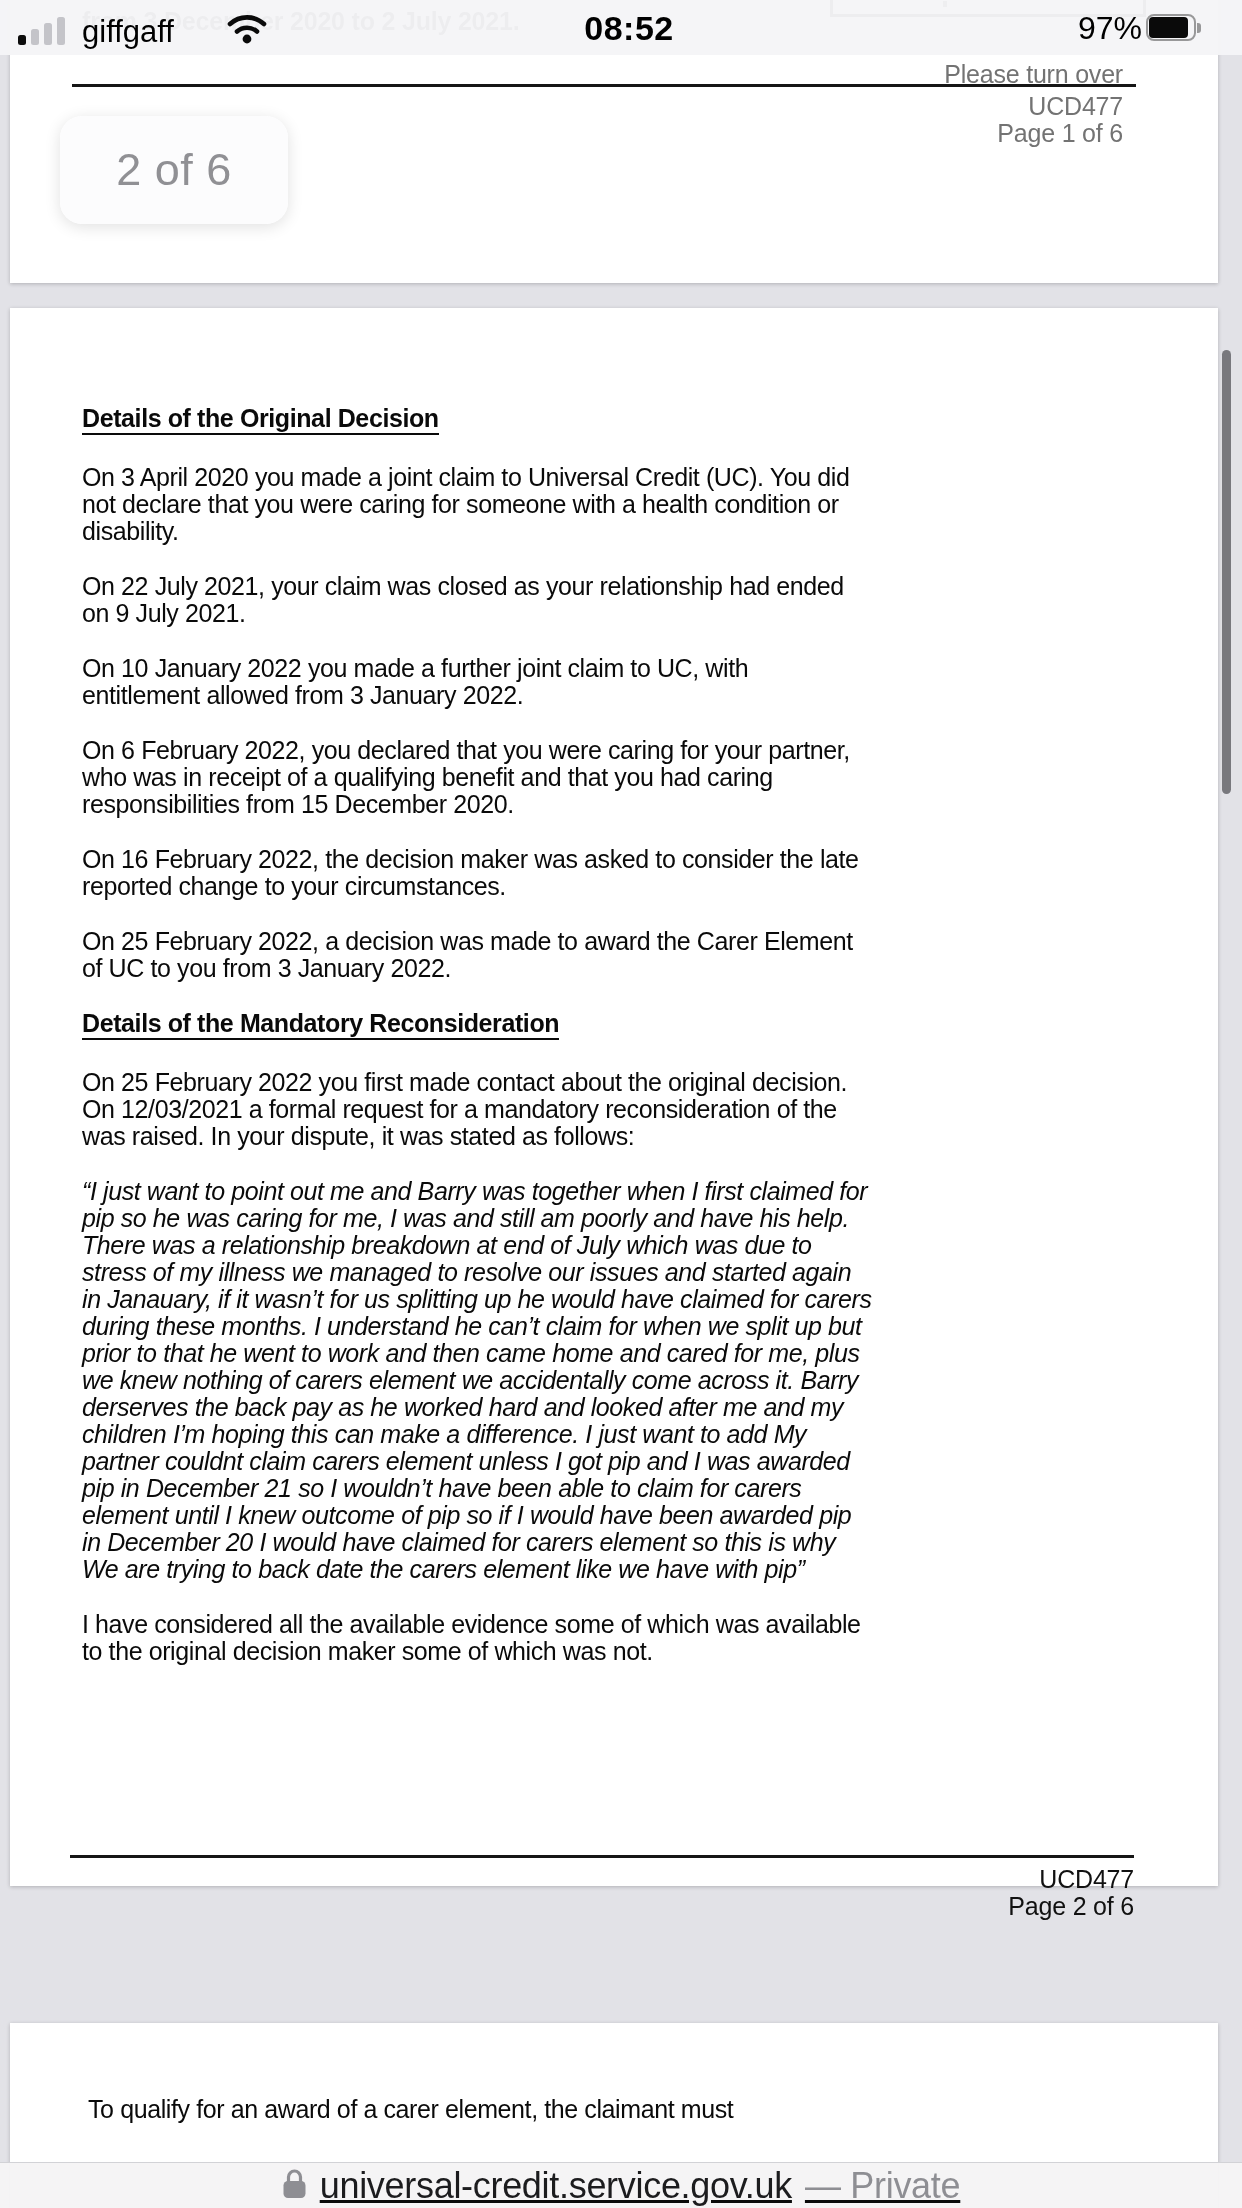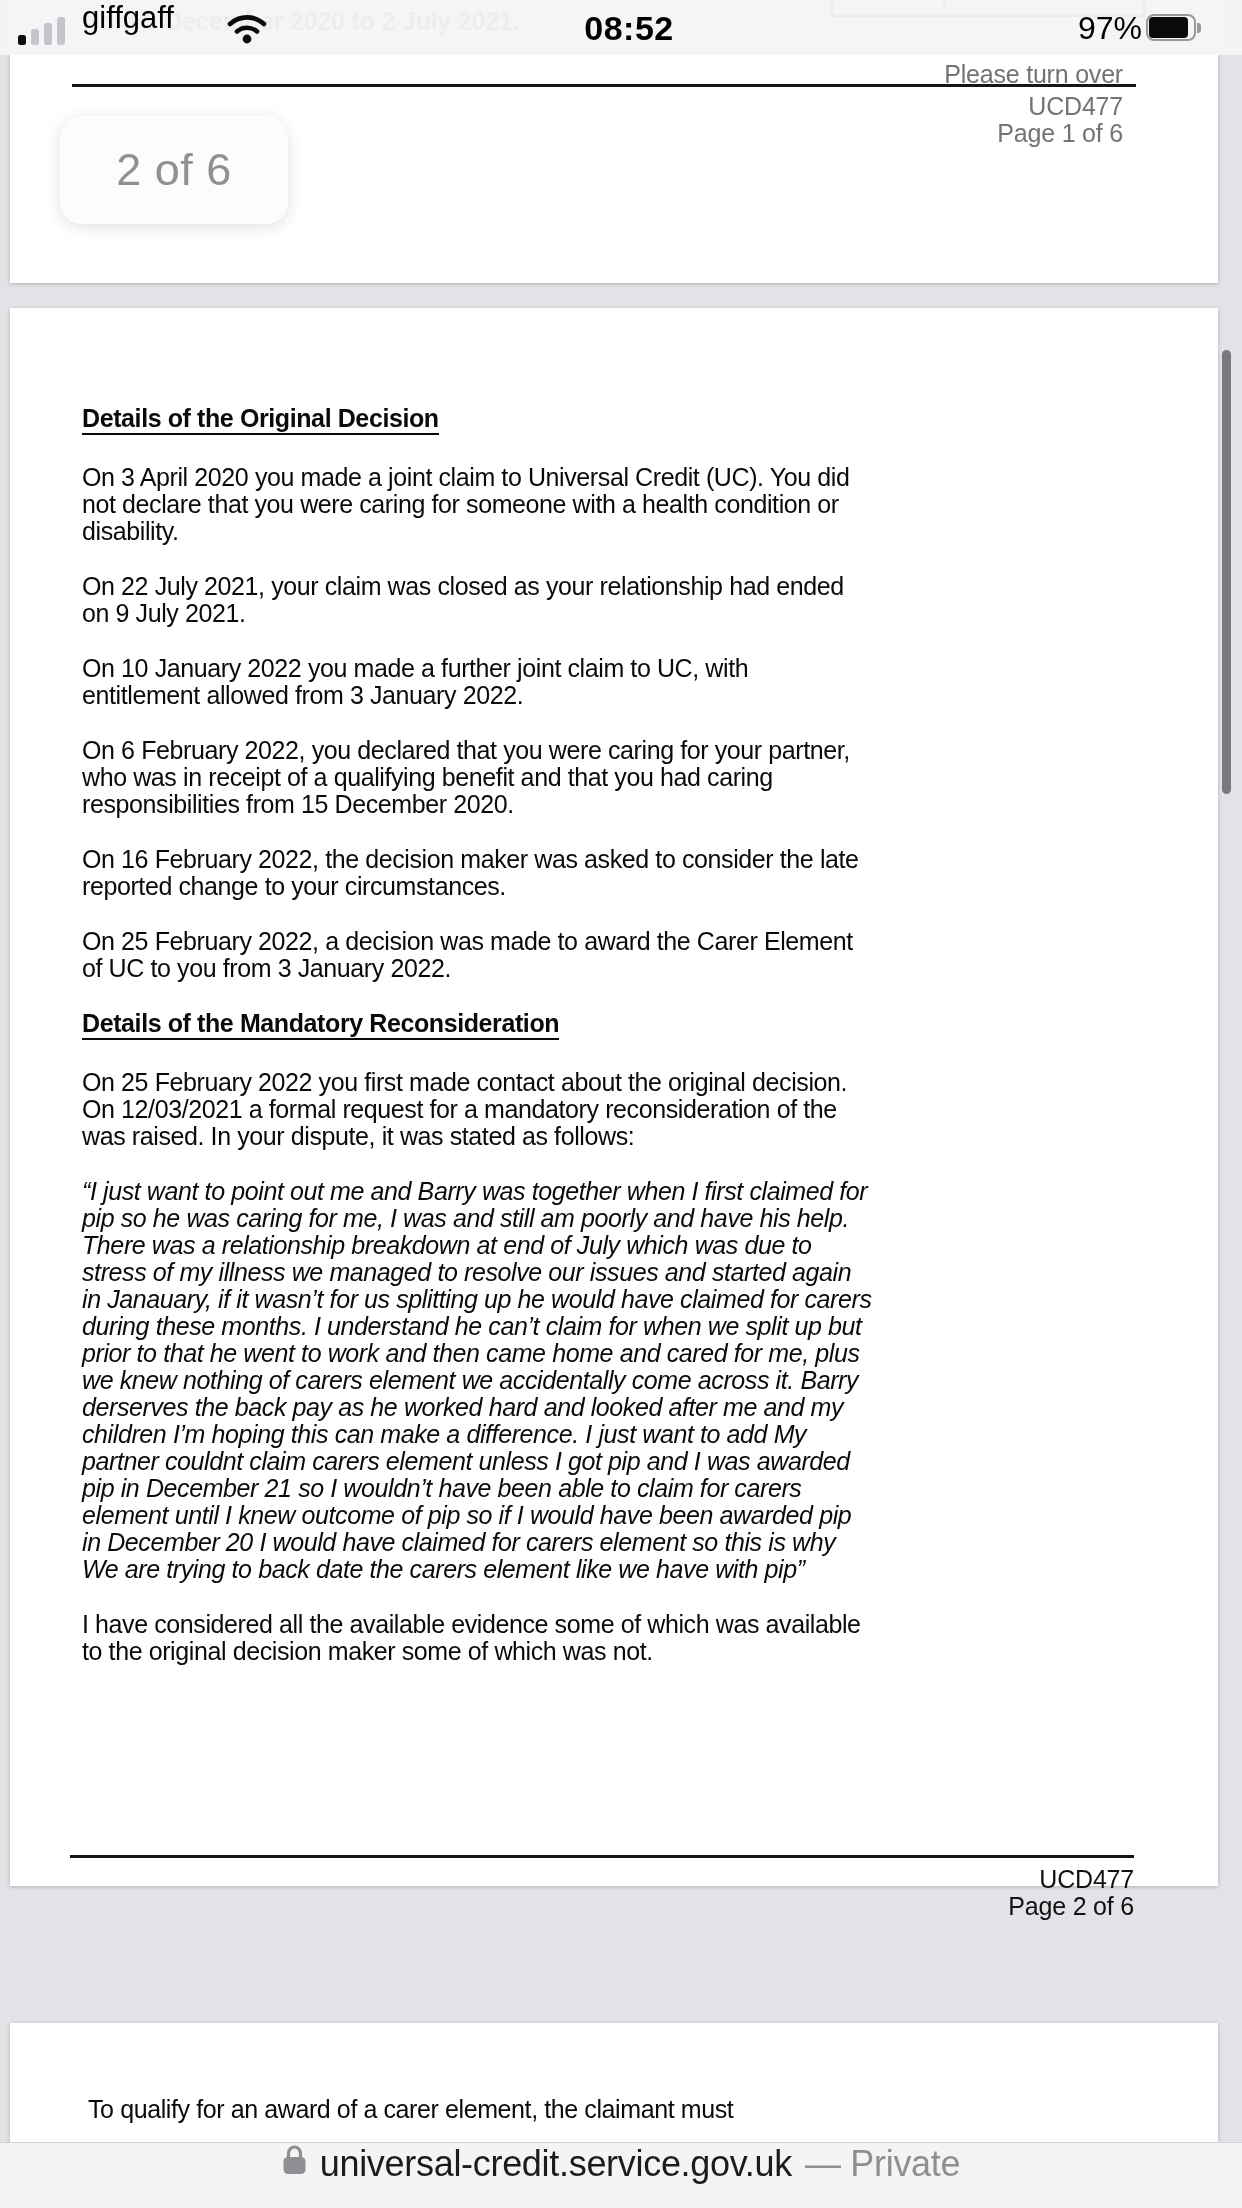--- a/index.html
+++ b/index.html
@@ -20,21 +20,21 @@
 
   
   .status-bar {
     position:absolute; top:0; left:0; width:1242px; height:55px;
     background:rgba(245,245,247,0.97); z-index:30;
     display:flex; align-items:center;
   }
   .sig-group { position:absolute; left:18px; bottom:10px; display:flex; align-items:flex-end; gap:5px; }
   .sig-bar { width:8px; border-radius:2.5px; background:#c4c4c9; }
   .sig-bar.filled { background:#0c0c0c; }
-  .carrier { position:absolute; left:82px; top:0; font-size:31px; color:#000; }
+  .carrier { position:absolute; left:82px; top:14px; font-size:31px; color:#000; }
   .wifi { position:absolute; left:224px; top:11px; }
   .clock { position:absolute; left:0; right:0; text-align:center; top:9px; font-size:34px; font-weight:bold; color:#000; letter-spacing:0.5px;margin-left:16px; }
   .batt-pct { position:absolute; right:100px; top:10px; font-size:32px; color:#000; }
   .battery { position:absolute; right:36px; top:14px; width:60px; height:27px; }
   .batt-body { position:absolute; left:0; top:0; width:50px; height:27px; border:2.5px solid rgba(0,0,0,0.38); border-radius:8px; }
   .batt-fill { position:absolute; left:3px; top:3px; bottom:3px; width:39px; background:#0a0a0a; border-radius:4px; }
   .batt-tip { position:absolute; right:5px; top:9px; width:4px; height:10px; background:rgba(0,0,0,0.38); border-radius:0 3px 3px 0; }
 
   
   .p1-boldline { position:absolute; left:72px; top:7px; font-size:25px; font-weight:bold; letter-spacing:-0.2px; }
@@ -73,23 +73,23 @@
   .p3-line { position:absolute; left:78px; top:72px; font-size:25px; letter-spacing:-0.4px; }
 
   
   .scrollbar {
     position:absolute; right:11px; top:350px; width:9px; height:444px;
     background:#78787d; border-radius:5px; z-index:25;
   }
 
   
   .bottom-bar {
-    position:absolute; left:0; bottom:0; width:1242px; height:66px;
+    position:absolute; left:0; bottom:0; width:1242px; height:46px;
     background:rgba(245,244,245,0.98); border-top:1px solid #d2d2d6; z-index:30;
-    display:flex; align-items:flex-start; justify-content:center; gap:13px;
+    display:flex; align-items:center; justify-content:center; gap:13px;text-decoration:underline;
   }
   .url-text { font-size:36px; color:#1c1c1e; letter-spacing:-0.3px; }
   .privacy-text { font-size:36px; color:#8e8e93; letter-spacing:-0.3px; }
 </style>
 </head>
 <body>
 
 <div class="screen">
 
   <div class="page page1">

